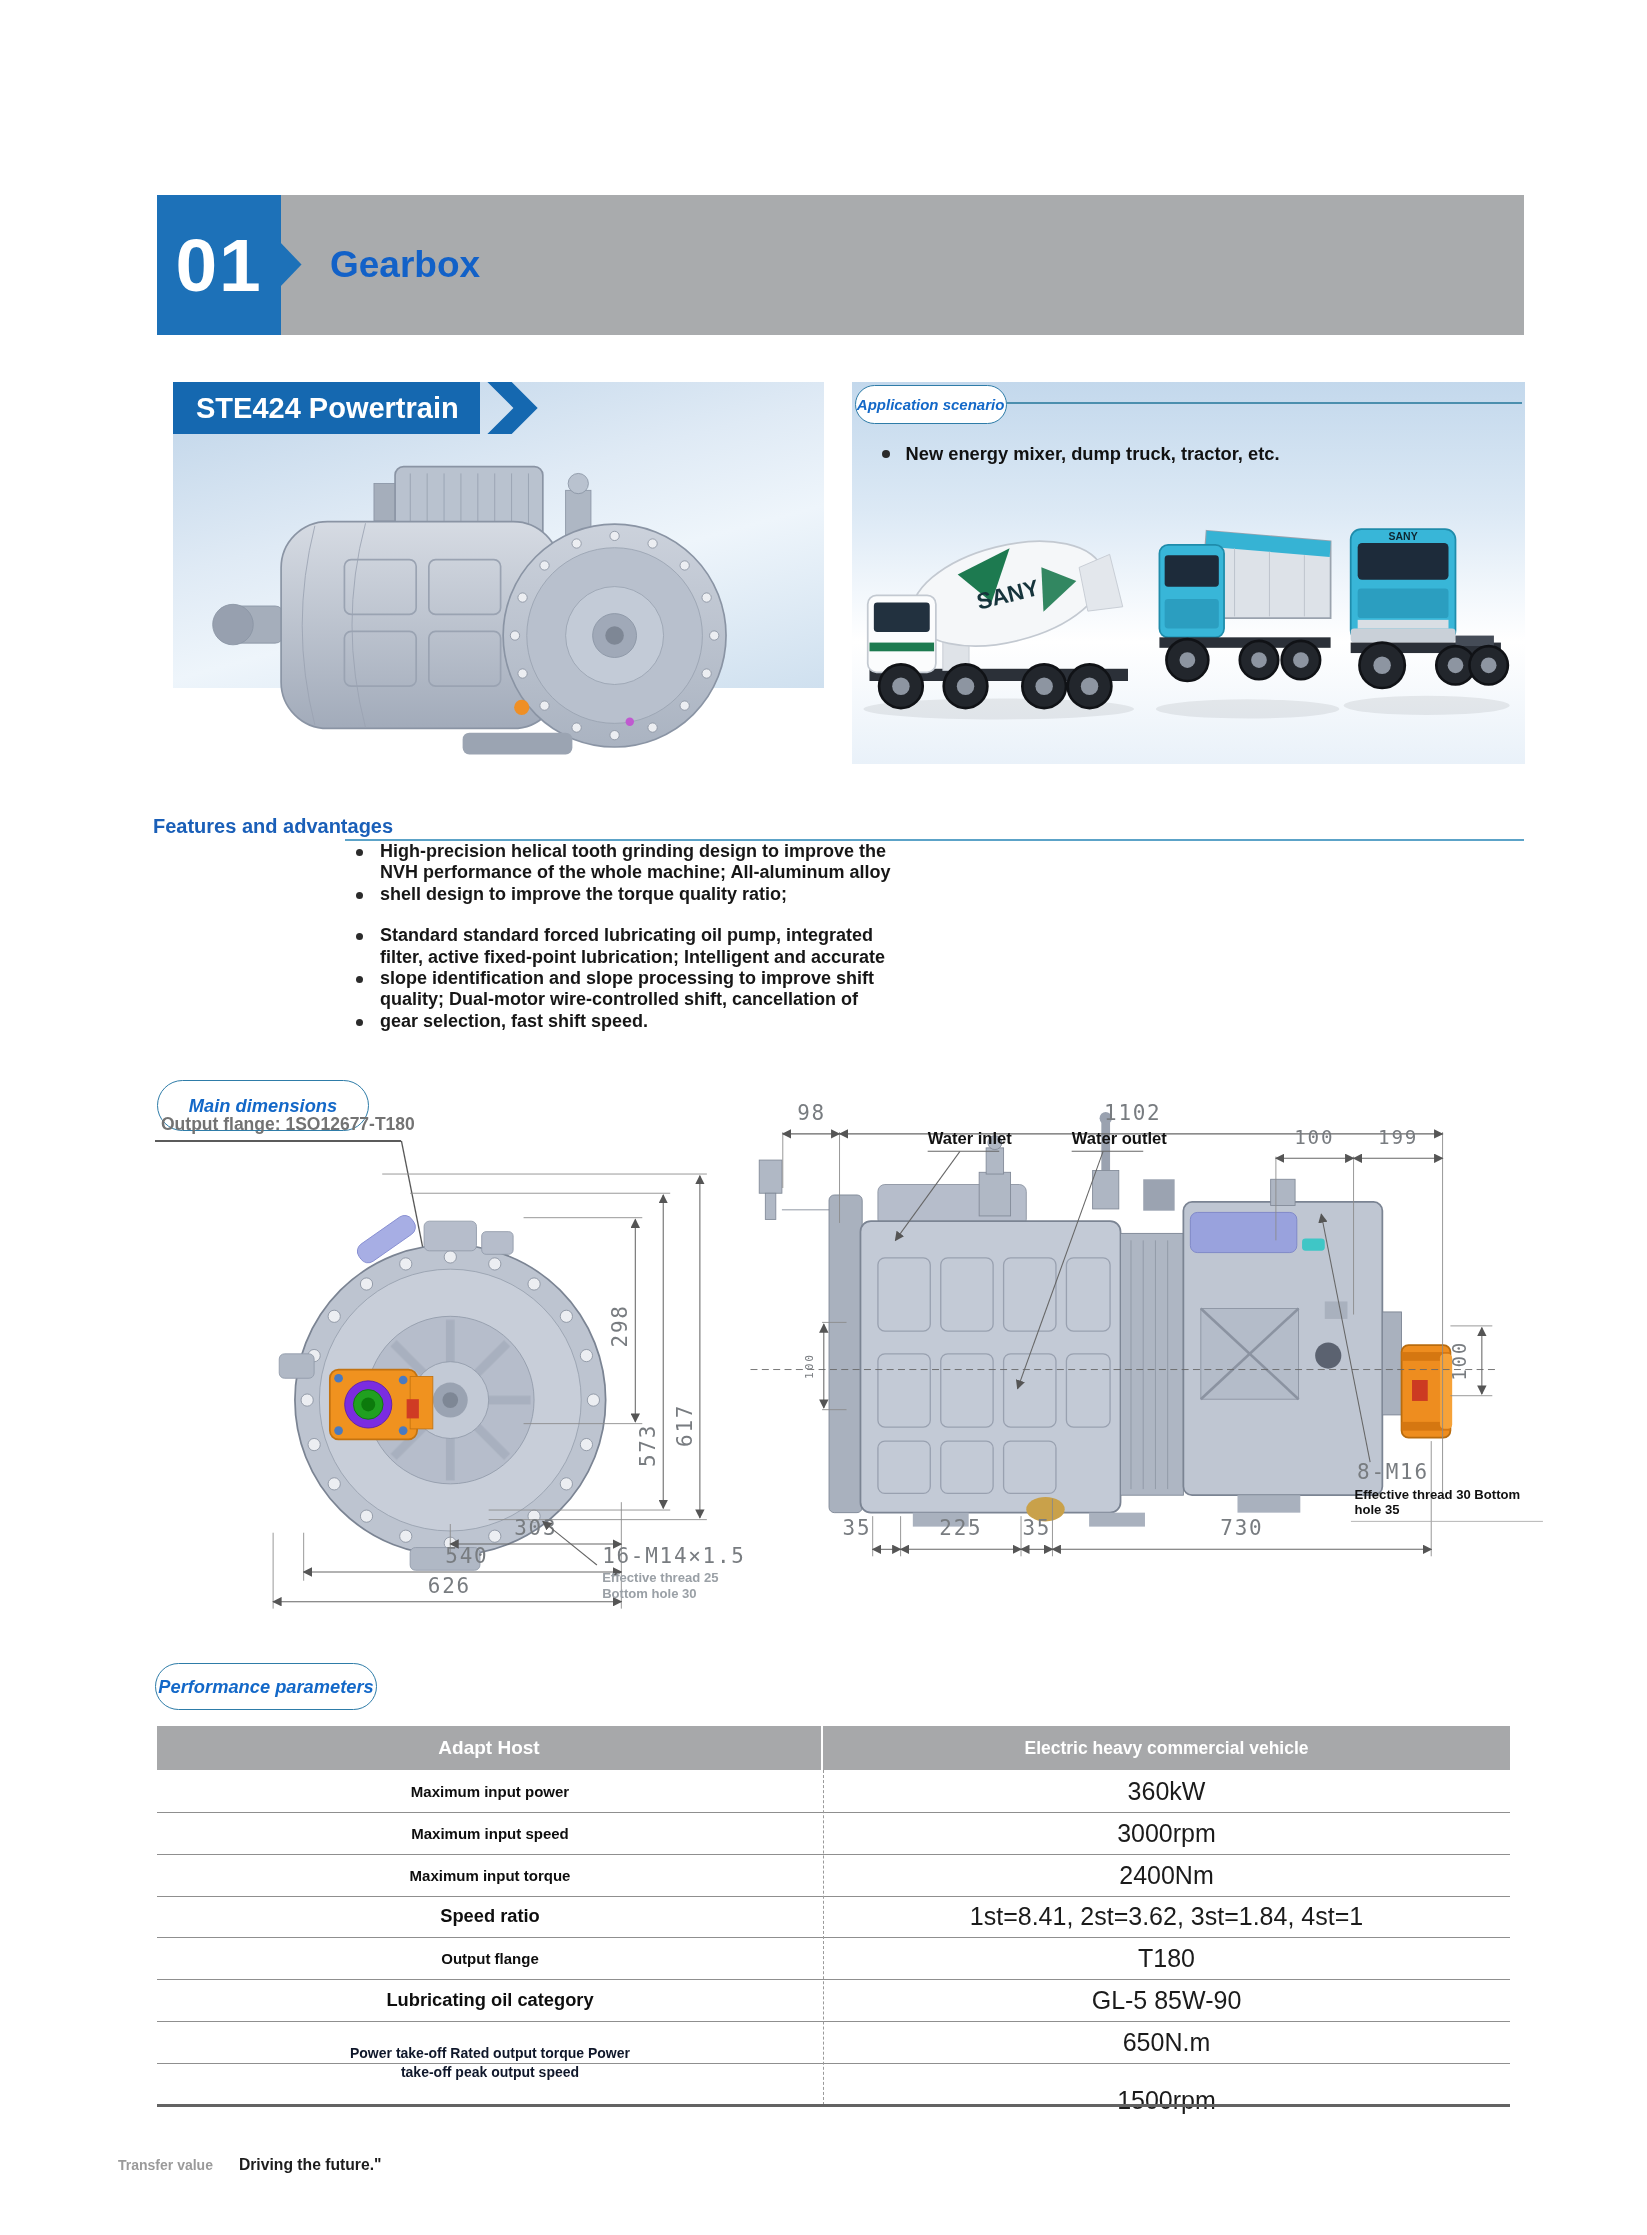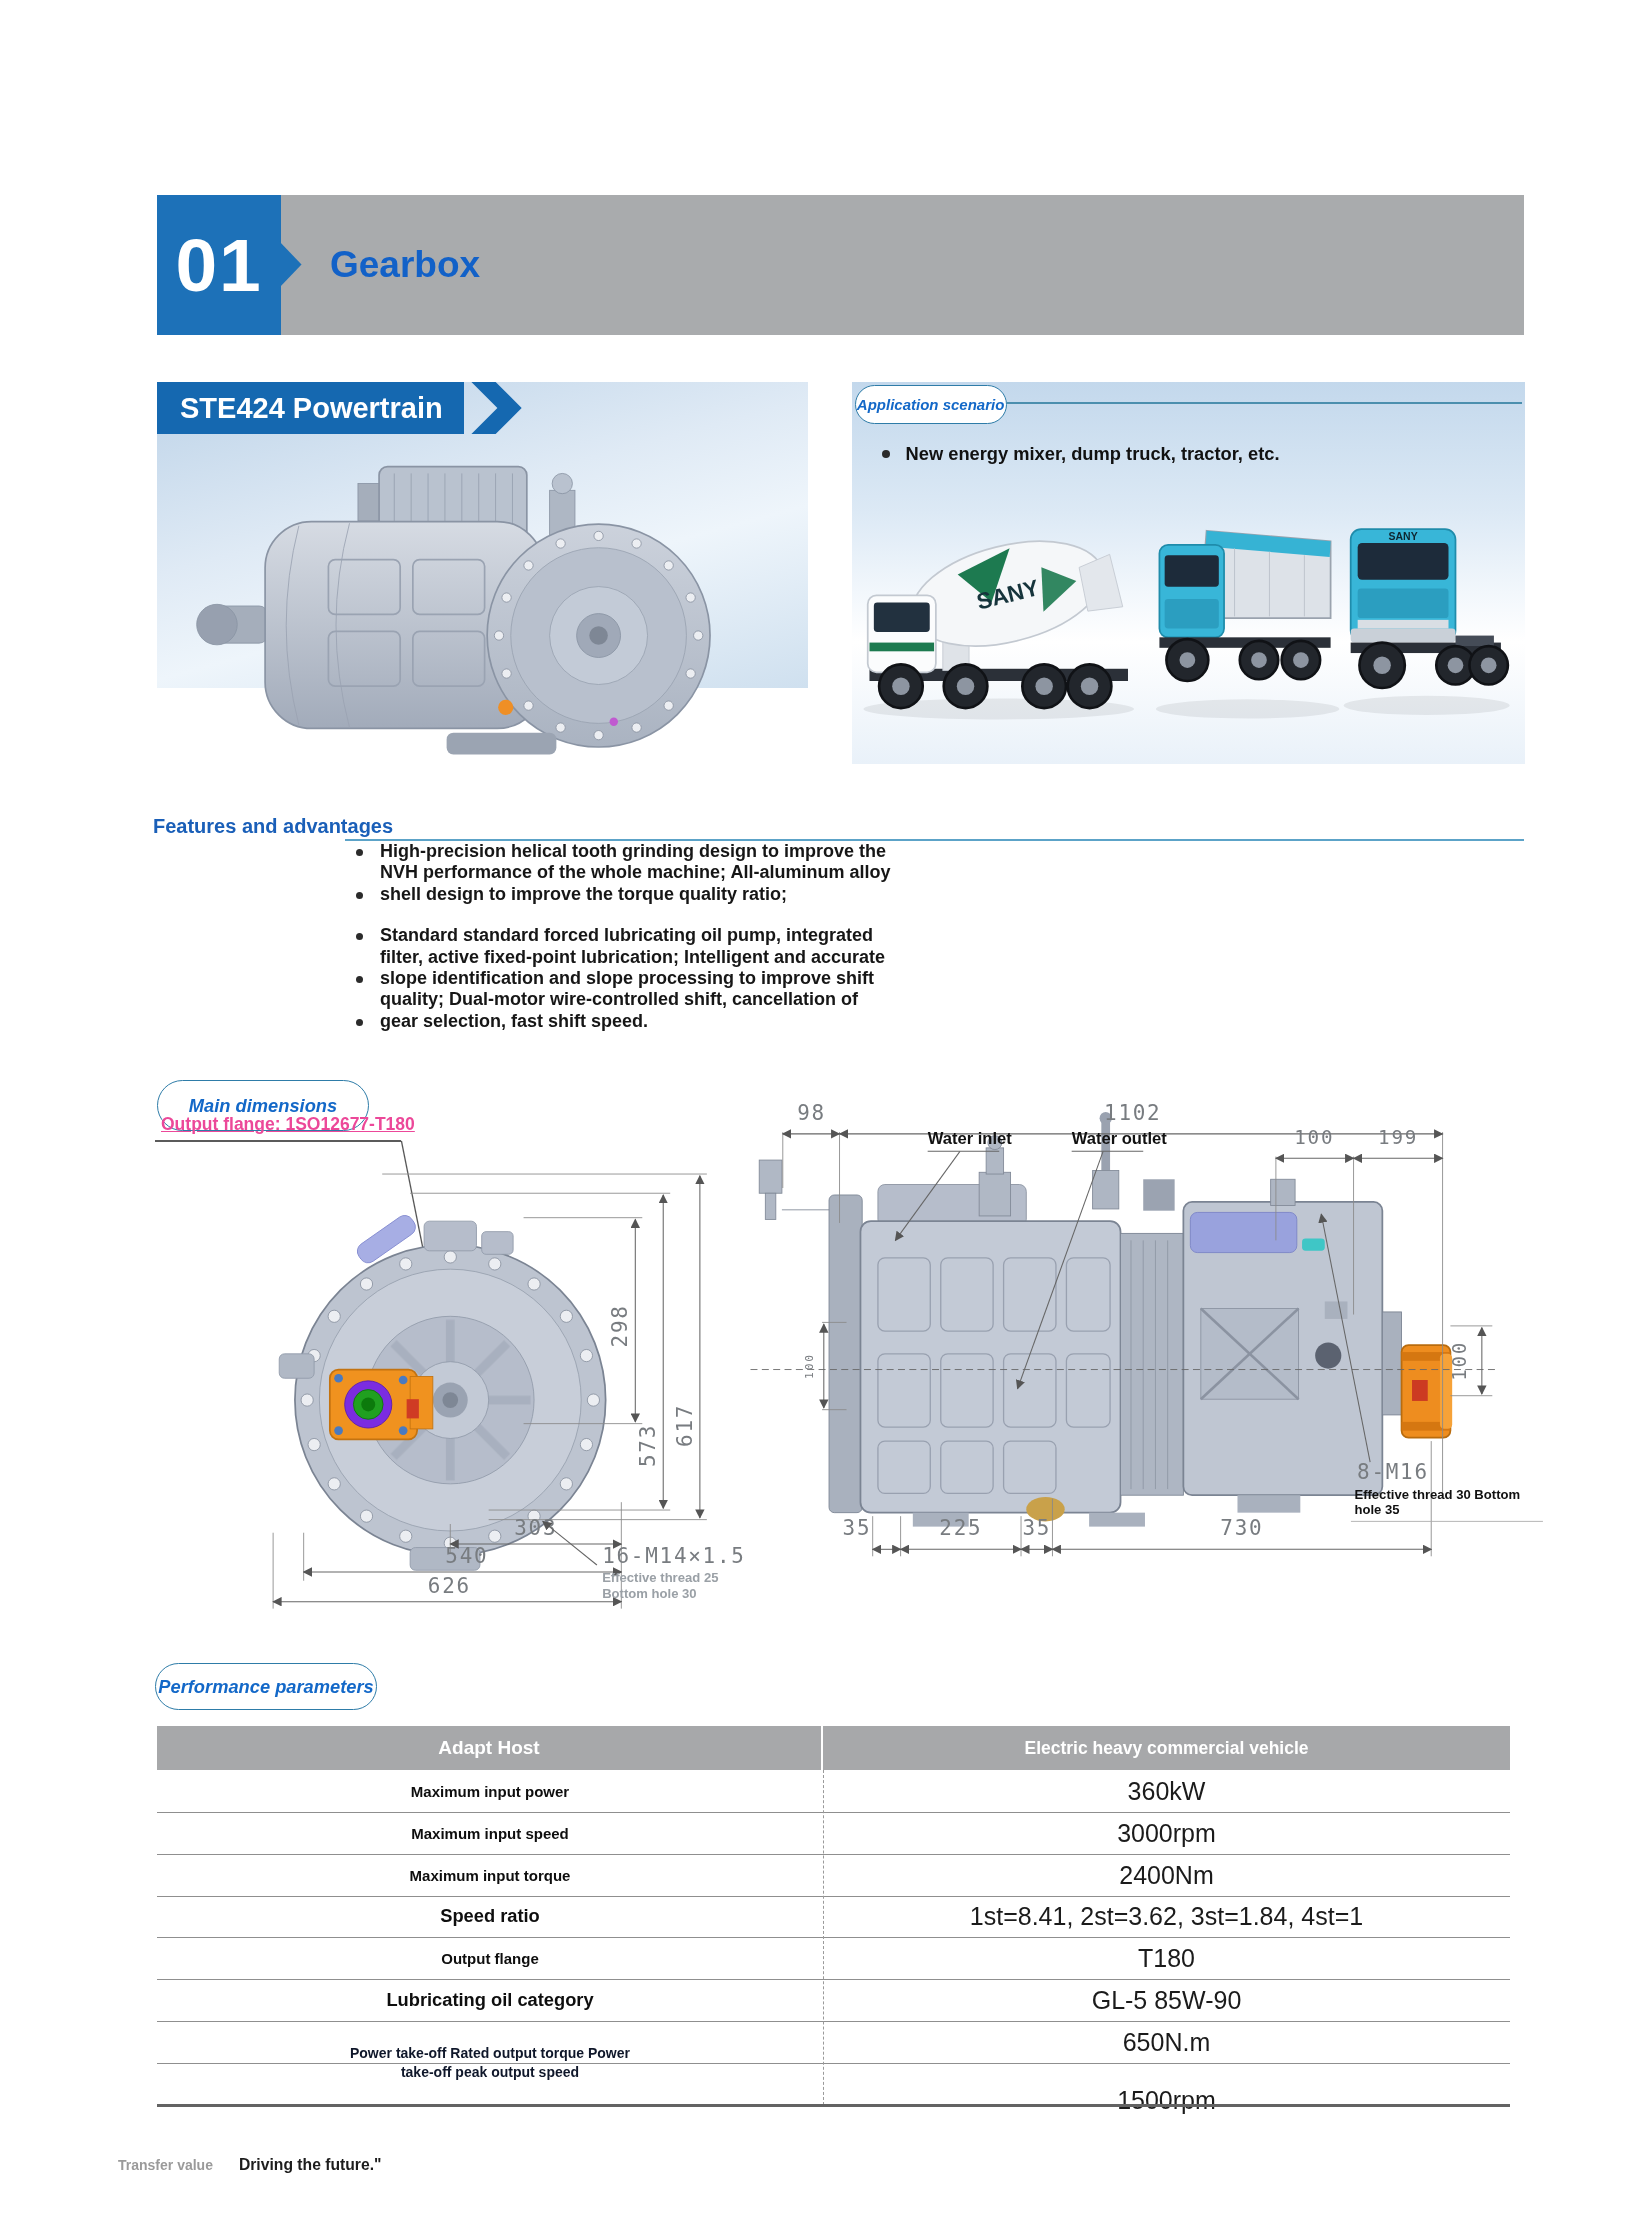--- a/index.html
+++ b/index.html
@@ -10,21 +10,21 @@
   
   .hdr-gray{left:281px;top:195px;width:1243px;height:140px;background:#a9abad;}
   .hdr-blue{left:157px;top:195px;width:124px;height:140px;background:#1d71b8;
             display:flex;align-items:center;justify-content:center;}
   .hdr-num{color:#fff;font-size:75px;font-weight:bold;letter-spacing:1.7px;}
   .hdr-arrow{left:279px;top:241px;}
   .hdr-title{left:330px;top:195px;height:140px;display:flex;align-items:center;
              font-size:37px;font-weight:bold;color:#1261c8;}
 
   
-  .prod-panel{left:157px;top:382px;width:651px;height:306px;
+  .prod-panel{left:173px;top:382px;width:651px;height:306px;
               background:linear-gradient(165deg,#bdd3e8 0%,#dfeaf5 40%,#eef5fb 62%,#cfe0ef 100%);}
   .prod-banner{left:0;top:0;width:307px;height:52px;background:#1568b0;display:flex;align-items:center;}
   .prod-banner span{color:#fff;font-size:29px;font-weight:bold;padding-left:23px;}
   .prod-chev{left:314px;top:0;}
 
   
   .app-panel{left:852px;top:382px;width:673px;height:382px;
              background:linear-gradient(180deg,#c3d8ec 0%,#dce9f5 34%,#f2f7fc 55%,#ffffff 68%,#e9f1f9 100%);}
   .pill{background:#fff;border:1.7px solid #2e7ca8;border-radius:26px;
         display:flex;align-items:center;justify-content:center;
@@ -40,21 +40,21 @@
   .feat-head{left:153px;top:815px;font-size:20px;font-weight:bold;color:#1a5fb8;}
   .feat-rule{left:345px;top:839px;width:1179px;height:1.7px;background:#5ca3c8;}
   .feat-block{left:349px;top:841px;width:611px;}
   .feat-row{position:relative;padding-left:31px;height:21.4px;line-height:21.4px;
             font-size:18px;font-weight:bold;color:#161616;white-space:nowrap;}
   .feat-row .dot{position:absolute;left:7px;top:7.9px;width:7px;height:7px;}
   .feat-gap{margin-top:20px;}
 
   
   .dims-pill{left:157px;top:1080px;width:210px;height:49px;font-size:18.3px;}
-  .flange-note{left:161px;top:1114px;font-size:17.5px;font-weight:bold;color:#ec4899;text-decoration:underline;}
+  .flange-note{left:161px;top:1114px;font-size:17.5px;font-weight:bold;color:#737373;}
   .flange-rule{left:155px;top:1140px;width:246px;height:1.7px;background:#5b5b5b;}
   .drawing{left:148px;top:1092px;}
   .cad{font-family:"DejaVu Sans Mono",monospace;fill:#787c80;letter-spacing:2px;}
   .note-gray{font-family:"Liberation Sans",sans-serif;font-weight:600;fill:#9aa0a6;}
   .note-bold{font-family:"Liberation Sans",sans-serif;font-weight:bold;fill:#111;}
   .lbl{font-family:"Liberation Sans",sans-serif;font-weight:bold;fill:#111;}
   .dim{stroke:#666;stroke-width:1.2;fill:none;}
   .ext{stroke:#8a8a8a;stroke-width:1;fill:none;}
 
   

